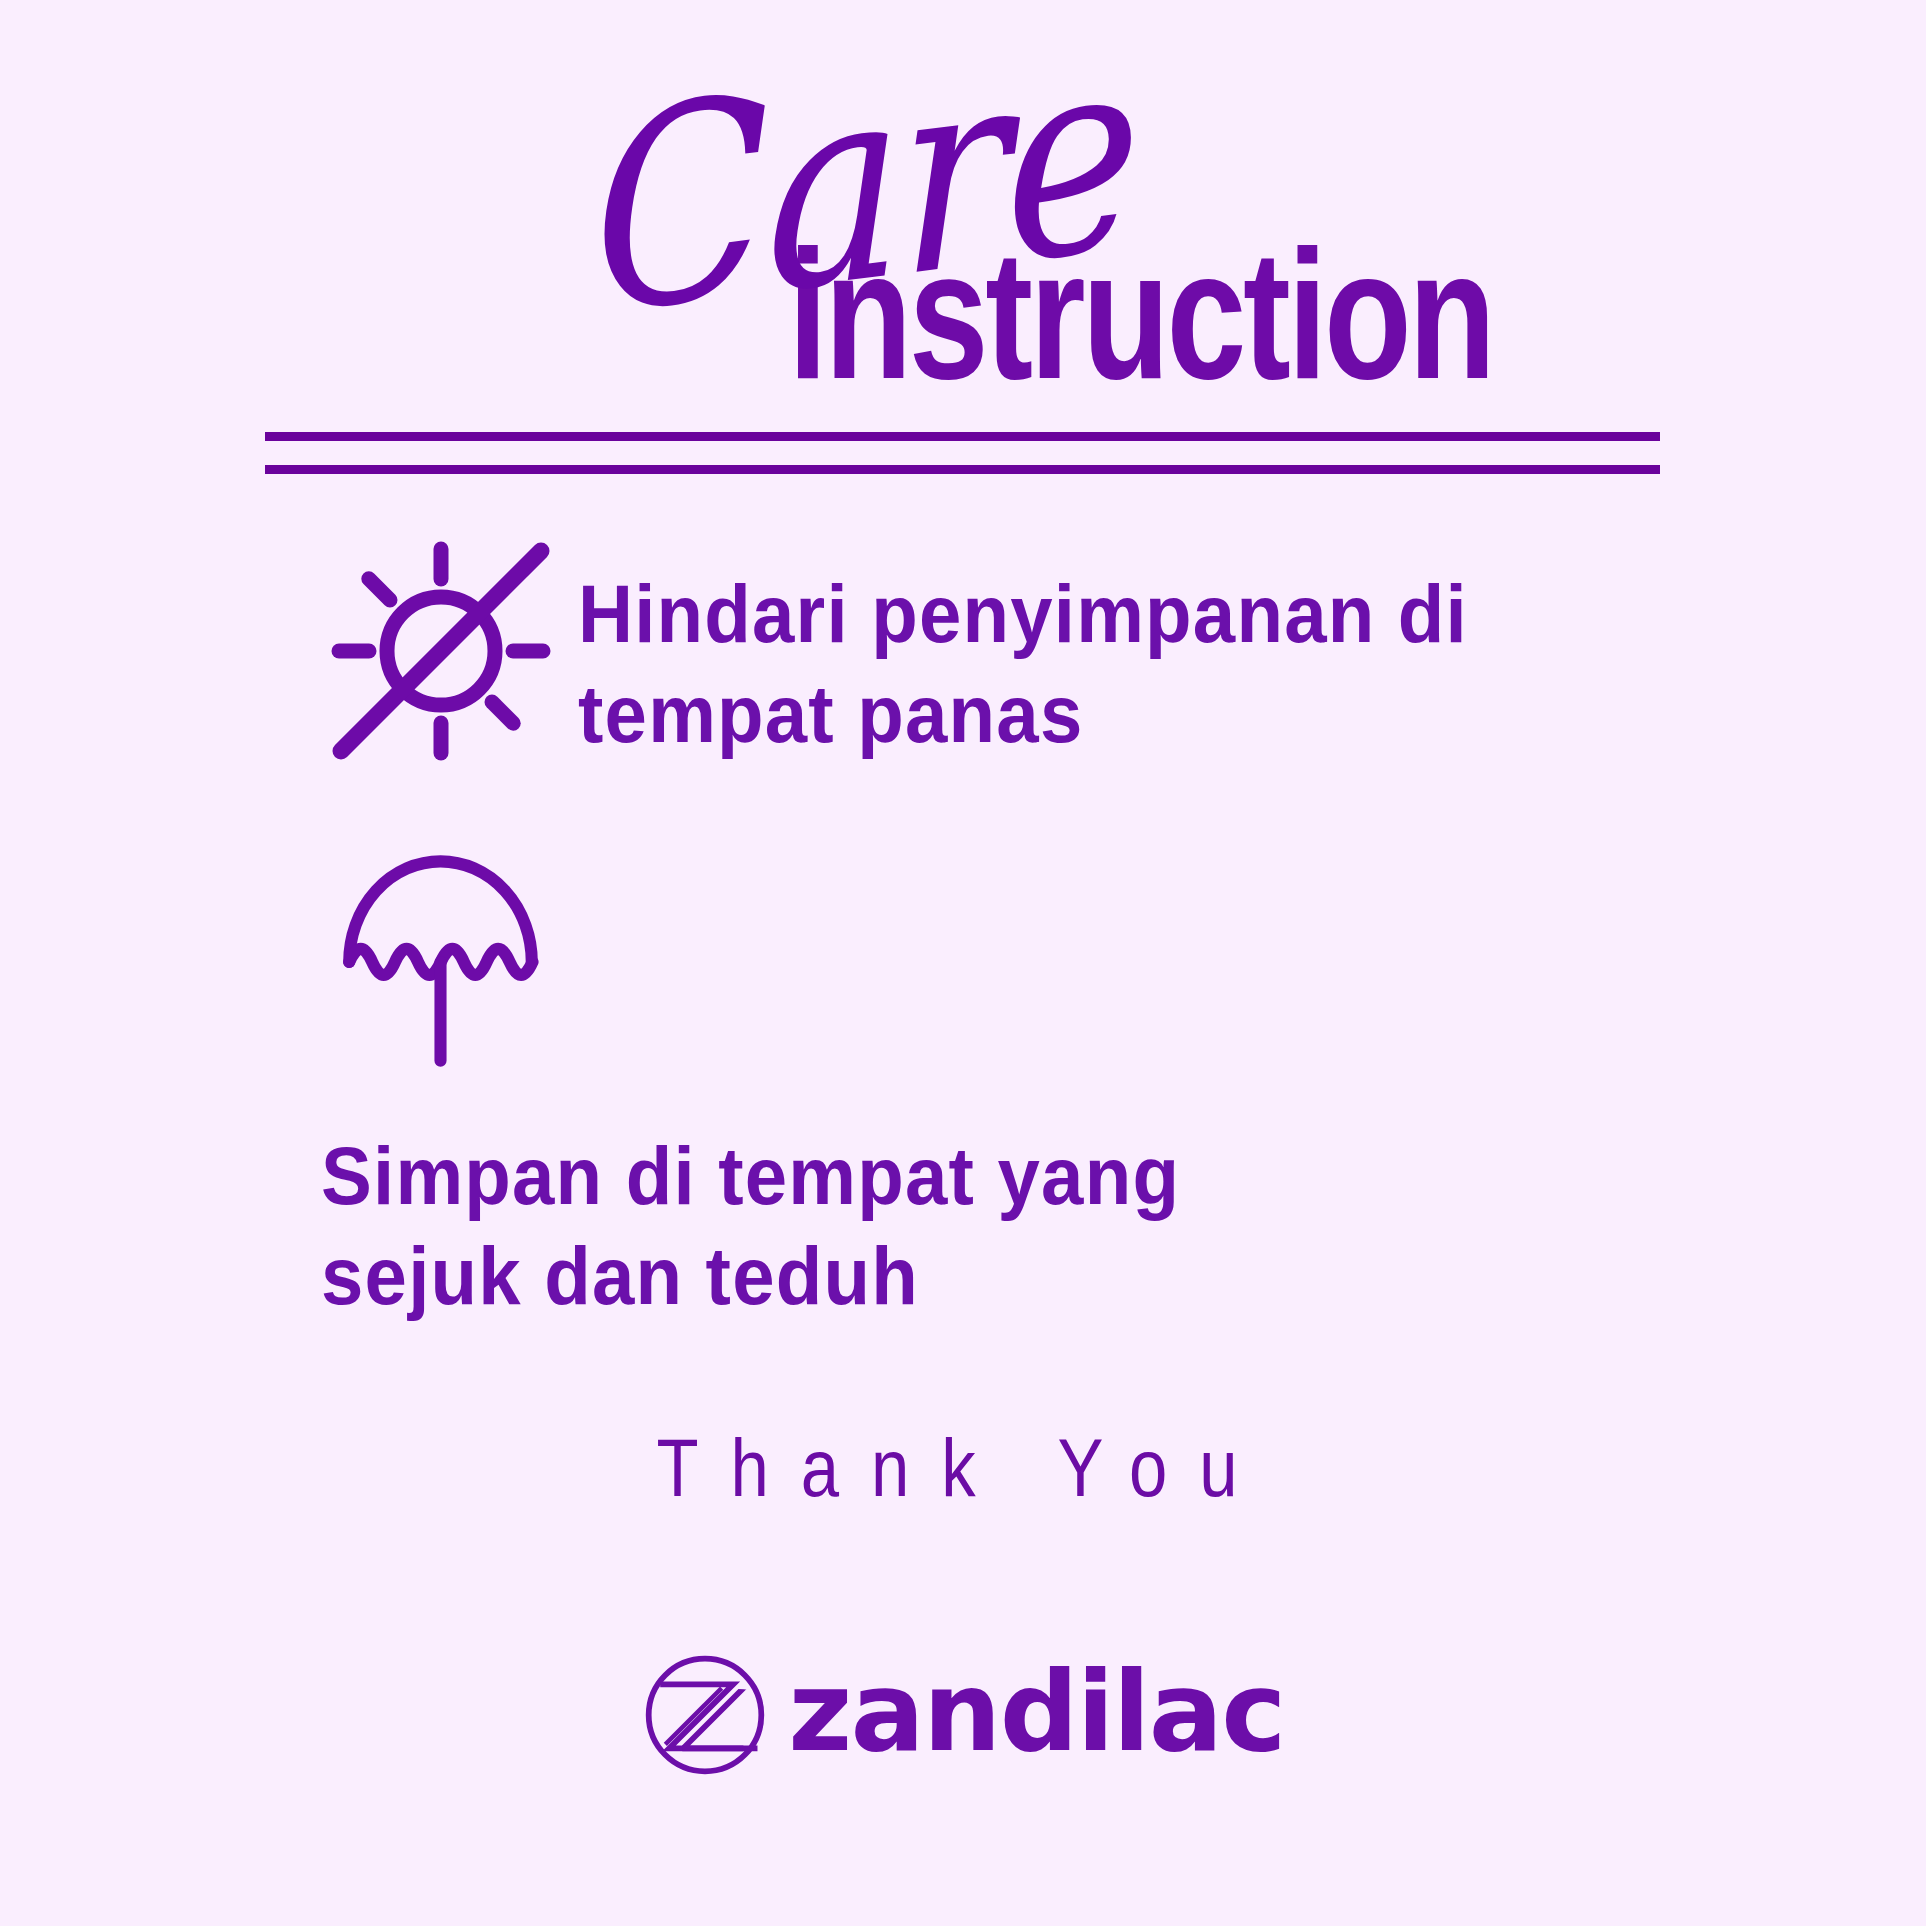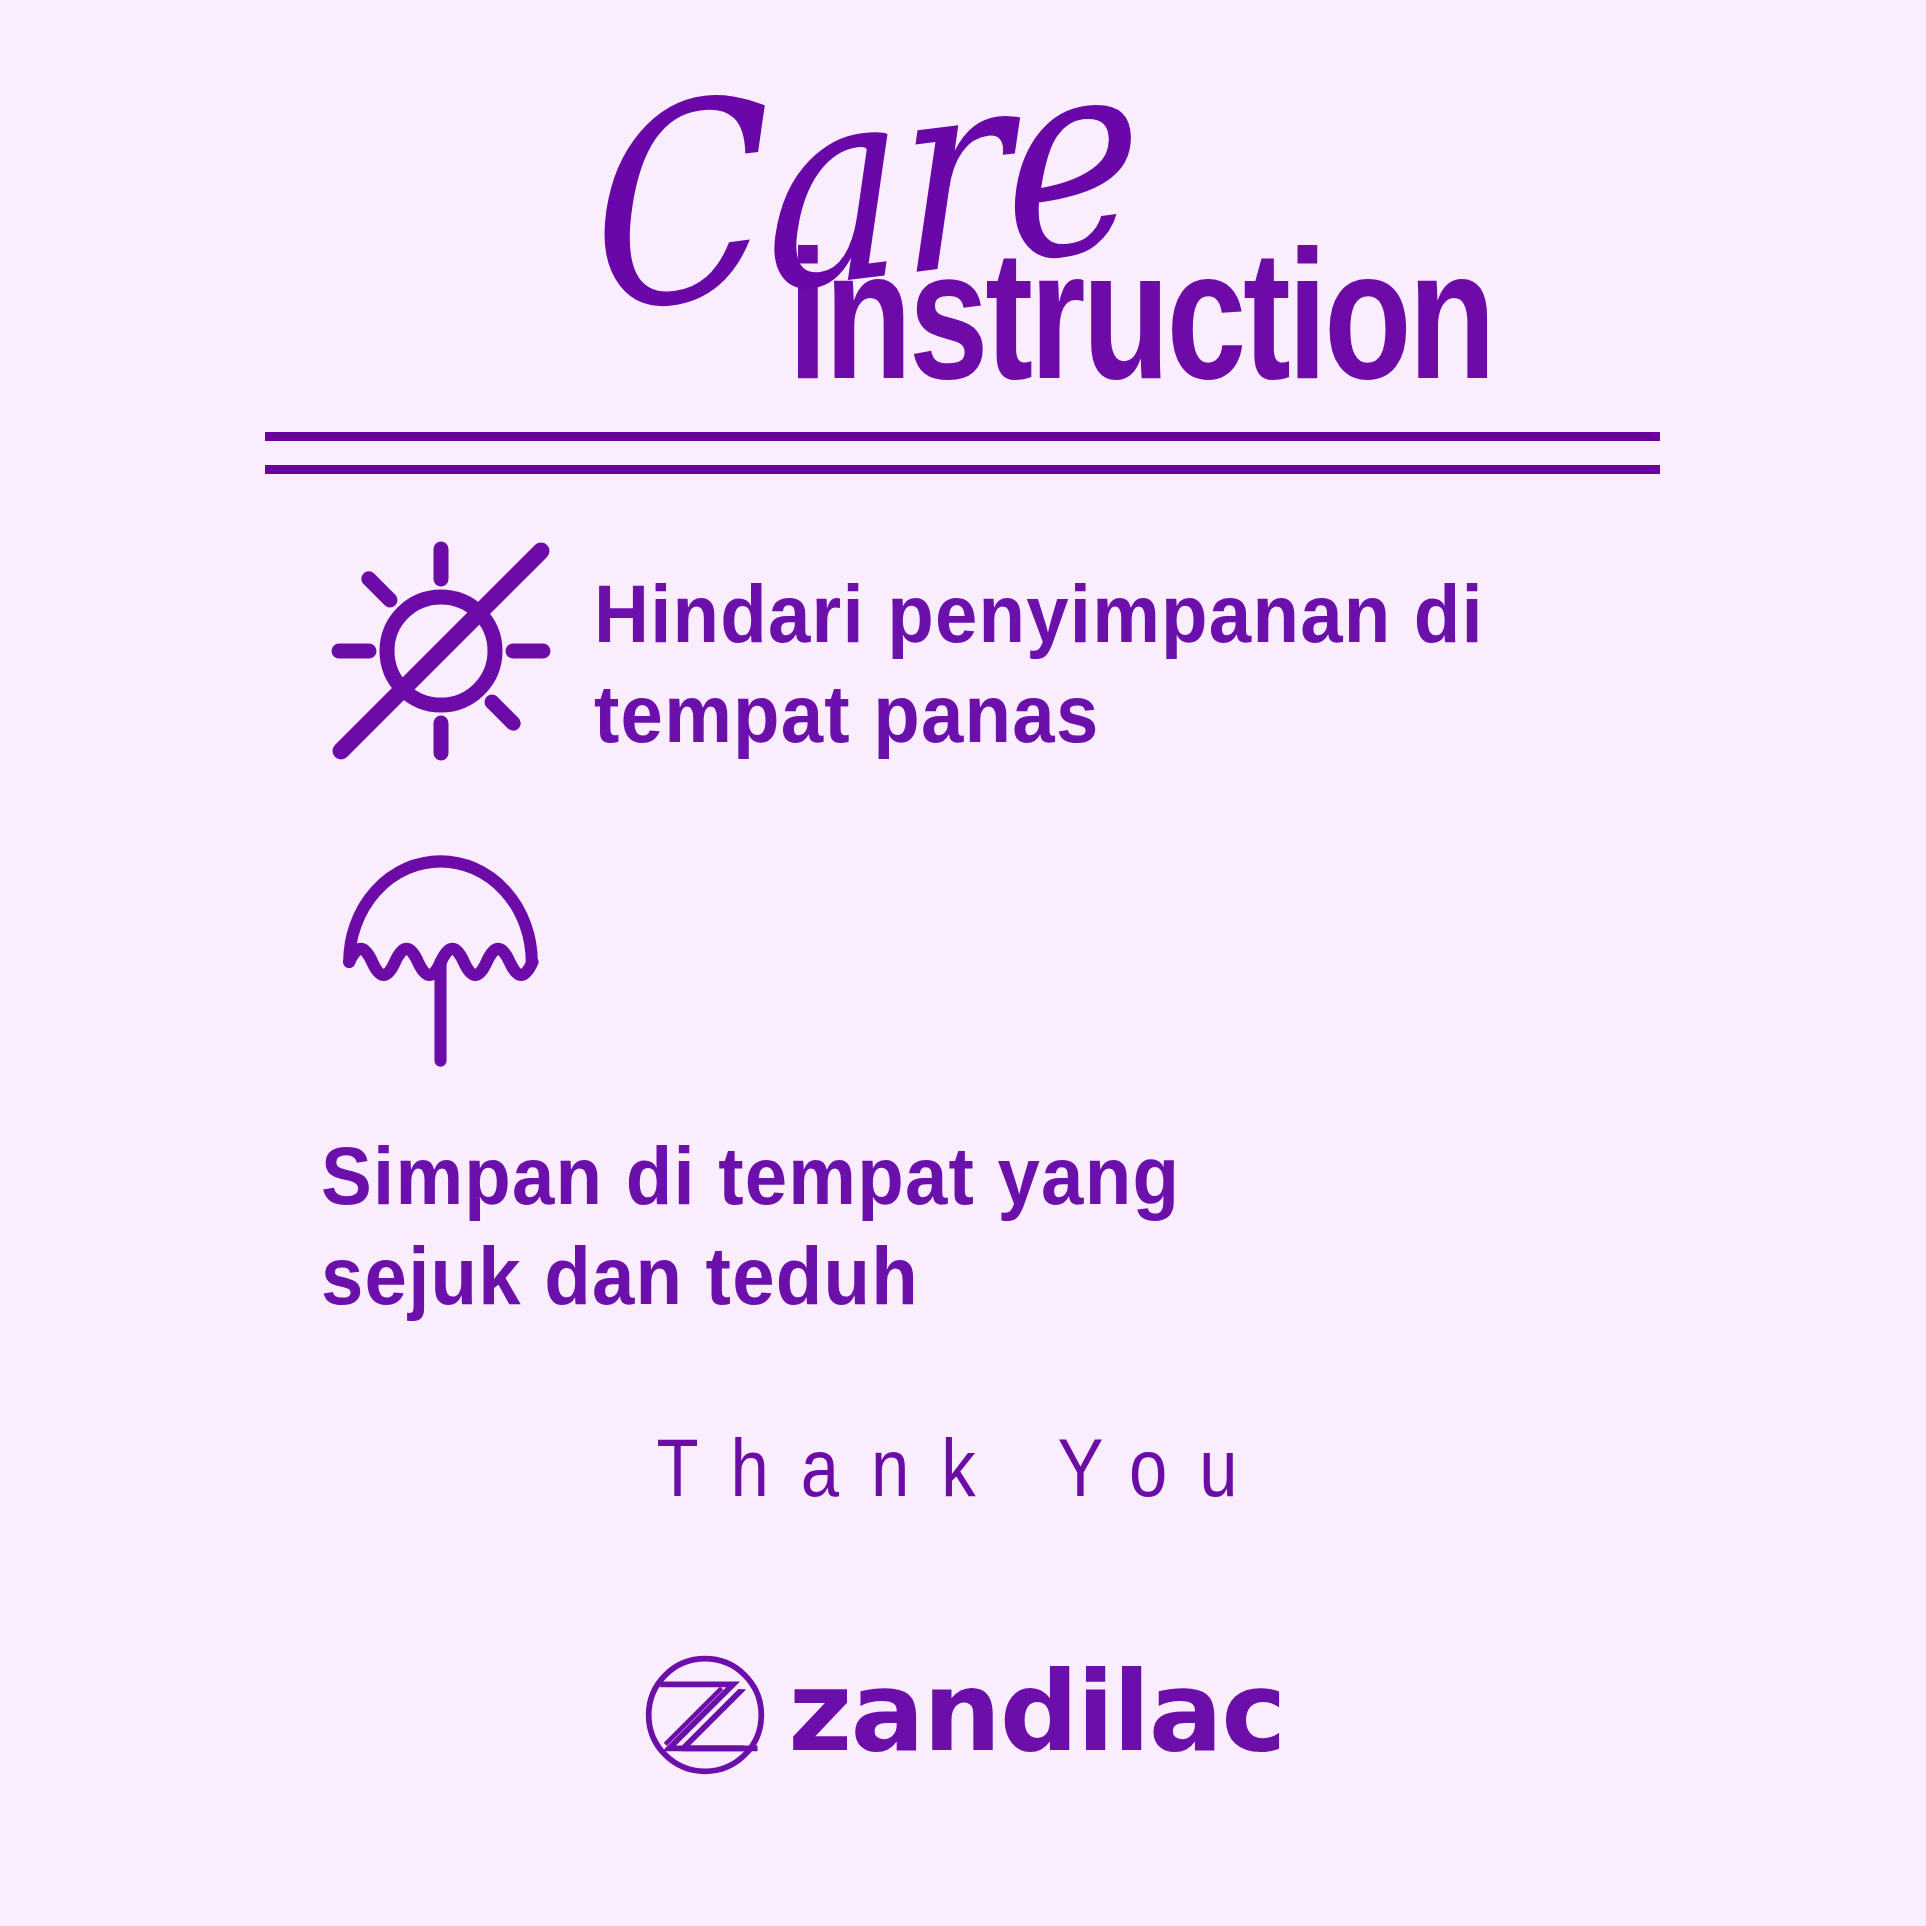--- a/index.html
+++ b/index.html
@@ -80,21 +80,21 @@
     left: 0;
     top: 531px;
     width: 1926px;
   }
   .row {
     position: relative;
     display: flex;
     align-items: flex-start;
     padding-left: 321px;
   }
-  #row-0 { height: 308px; gap: 16px; }
+  #row-0 { height: 308px; }
   #row-1 { height: 317px; flex-direction: column; }
   #row-2 { height: 223px; }
 
   .icon-wrap {
     position: relative;
     flex: 0 0 auto;
     width: 257px;
   }
   #row-0 .icon-wrap { width: 257px; }
   #row-1 .icon-wrap { width: 257px; padding-left: 17px; }

